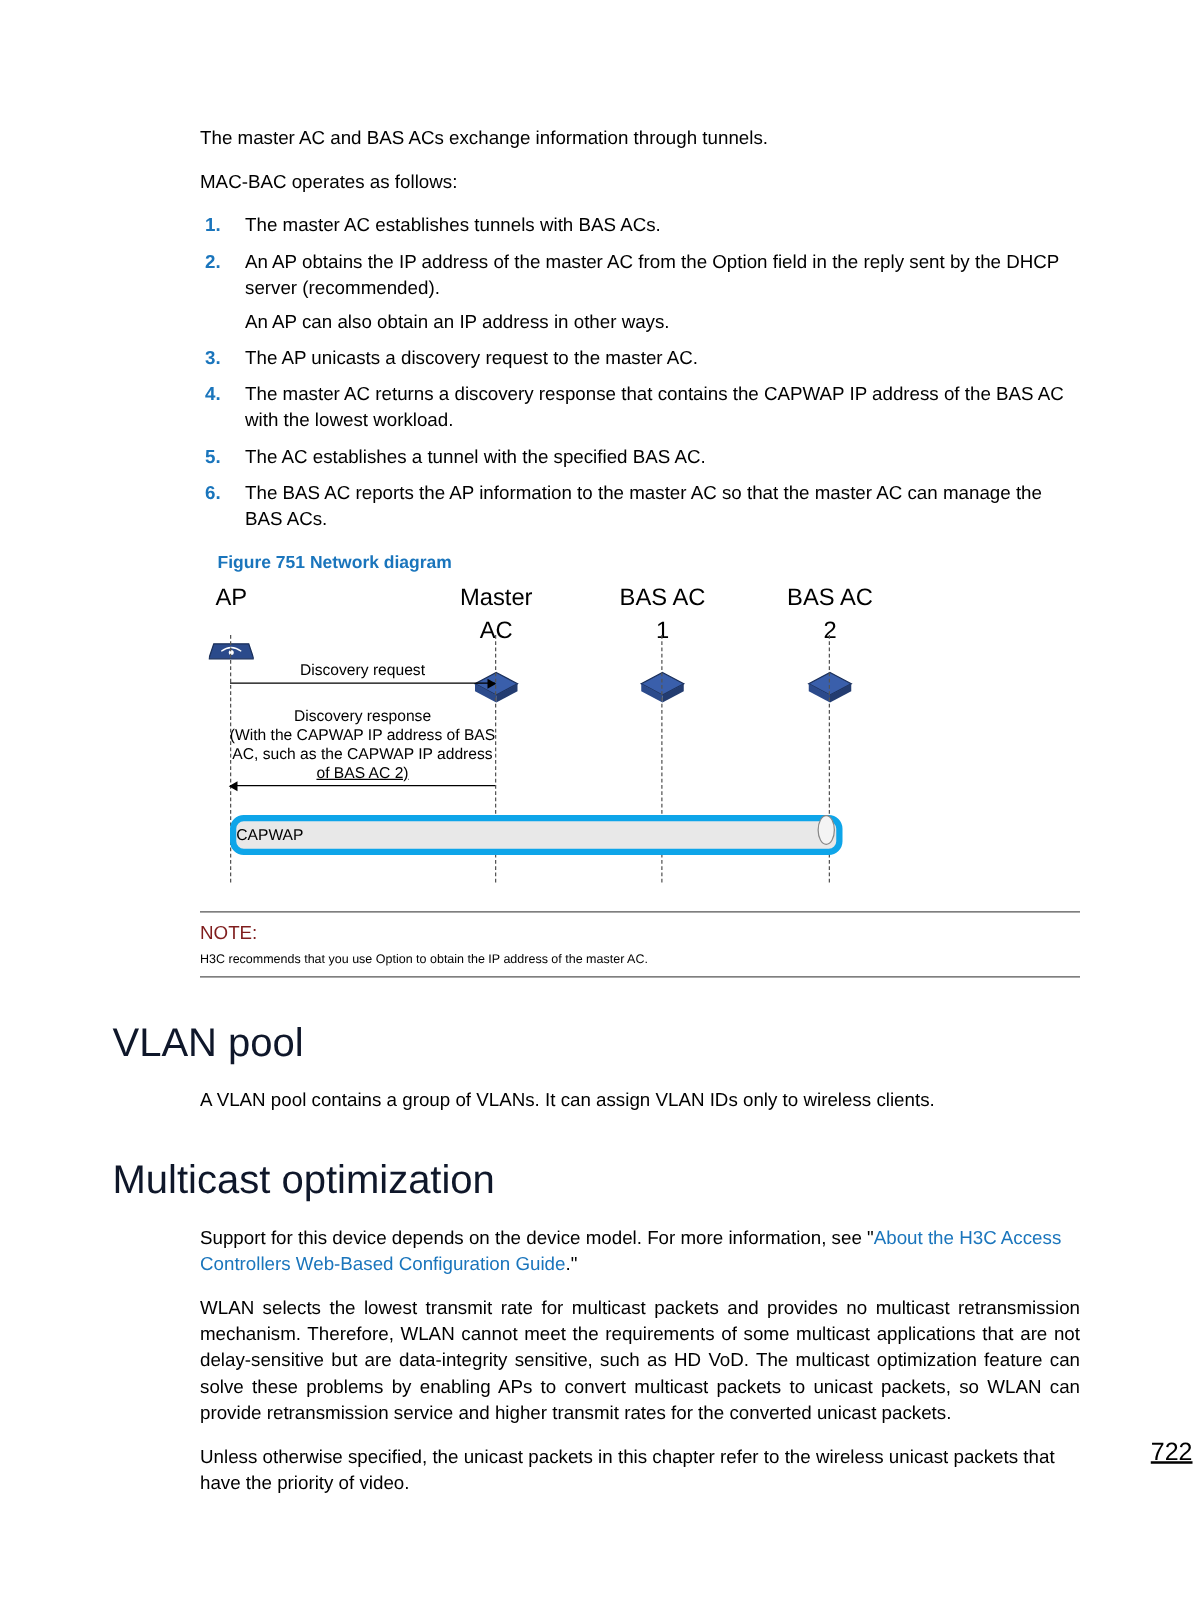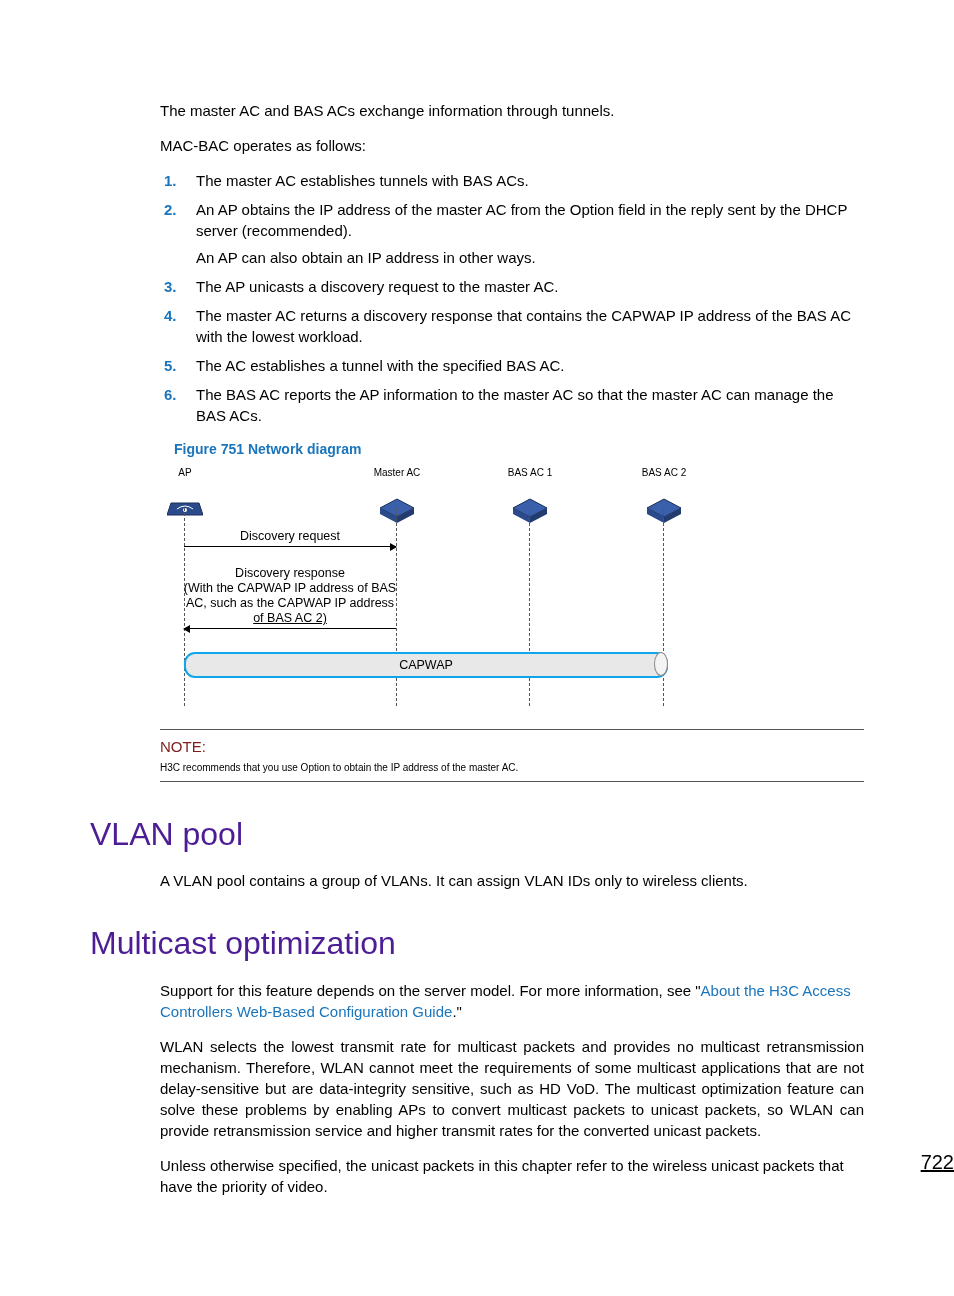--- a/index.html
+++ b/index.html
@@ -56,21 +56,21 @@
     width: 560px;
     height: 243px;
     position: relative;
   }
   .node {
     position: absolute;
     text-align: center;
     width: 80px;
   }
   .node-label {
-    font-size: 10px;
+    font-size: 19px;
     margin-bottom: 17px;
   }
   .icon-box {
     display: inline-block;
   }
   .dashed-line {
     position: absolute;
     border-left: 1px dashed #555;
     width: 0;
   }
@@ -99,23 +99,23 @@
   }
   .diag-text {
     position: absolute;
     font-size: 12.5px;
     text-align: center;
   }
   .capwap-band {
     position: absolute;
     height: 22px;
     background: #e8e8e8;
-    border: 2px solid #0ea5e9;
+    border: 5px solid #0ea5e9;
     border-radius: 11px;
-    text-align: center;
+    text-align: left;
     font-size: 12.5px;
     line-height: 22px;
   }
   .capwap-end {
     position: absolute;
     width: 12px;
     height: 22px;
     border: 1px solid #888;
     border-radius: 50%;
     background: #f4f4f4;
@@ -129,21 +129,21 @@
     color: #7f1d1d;
     margin: 0 0 4px 70px;
     font-size: 15px;
   }
   .note-body {
     margin: 0 0 6px 70px;
     font-size: 10px;
   }
   h1.section {
     font-weight: normal;
-    color: #4c1d95;
+    color: #0f172a;
     font-size: 32px;
     margin: 30px 0 14px 0;
     font-family: "Segoe UI Light", "Arial", sans-serif;
   }
   .link {
     color: #1a75bc;
   }
   .pagenum {
     position: absolute;
     bottom: 40px;
@@ -247,19 +247,19 @@
   <hr class="note-rule">
   <div class="note-title">NOTE:</div>
   <div class="note-body">H3C recommends that you use Option to obtain the IP address of the master AC.</div>
   <hr class="note-rule" style="margin-top:6px;">
 
   <h1 class="section">VLAN pool</h1>
   <p class="para">A VLAN pool contains a group of VLANs. It can assign VLAN IDs only to wireless clients.</p>
 
   <h1 class="section">Multicast optimization</h1>
   <p class="para">
-    <span>Support for this feature depends on the server model. For more information, see "</span><span class="link">About the H3C Access Controllers Web-Based Configuration Guide</span><span>."</span>
+    <span>Support for this device depends on the device model. For more information, see "</span><span class="link">About the H3C Access Controllers Web-Based Configuration Guide</span><span>."</span>
   </p>
   <p class="para just">WLAN selects the lowest transmit rate for multicast packets and provides no multicast retransmission mechanism. Therefore, WLAN cannot meet the requirements of some multicast applications that are not delay-sensitive but are data-integrity sensitive, such as HD VoD. The multicast optimization feature can solve these problems by enabling APs to convert multicast packets to unicast packets, so WLAN can provide retransmission service and higher transmit rates for the converted unicast packets.</p>
   <p class="para">Unless otherwise specified, the unicast packets in this chapter refer to the wireless unicast packets that have the priority of video.</p>
 
   <div class="pagenum">722</div>
 </div>
 
 </body></html>

